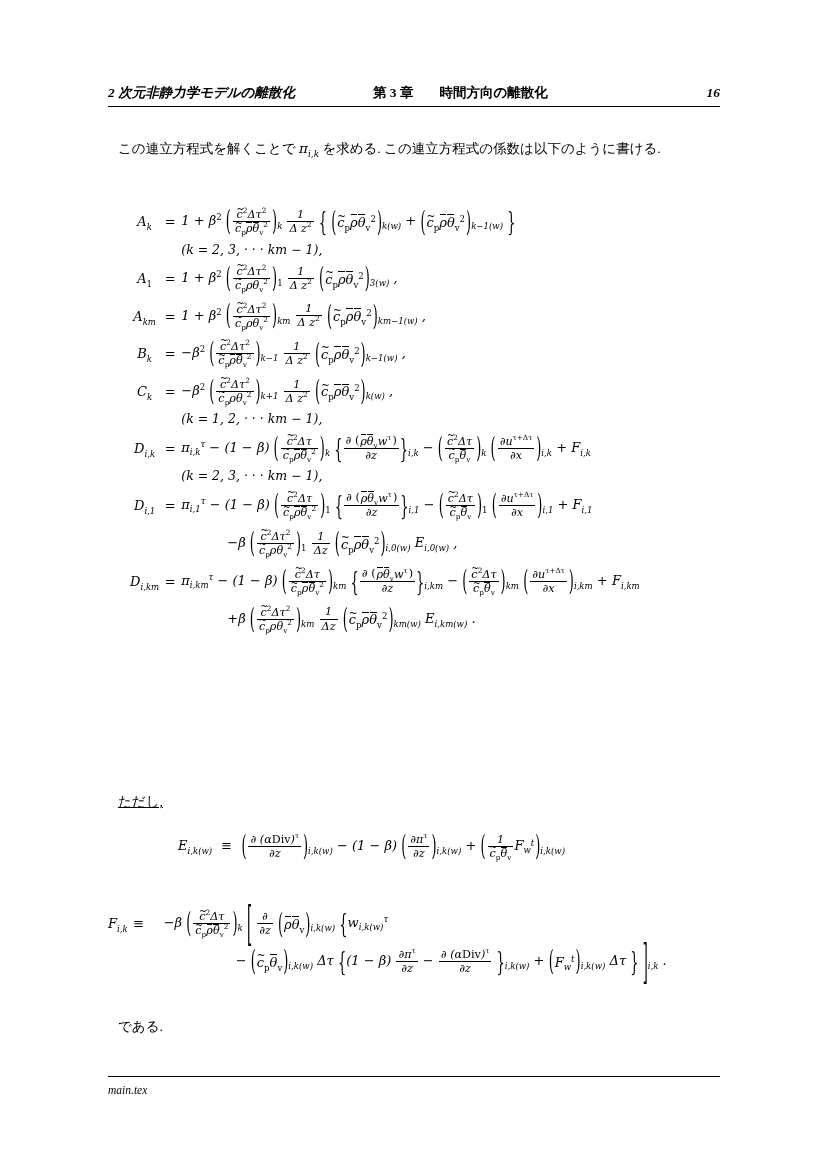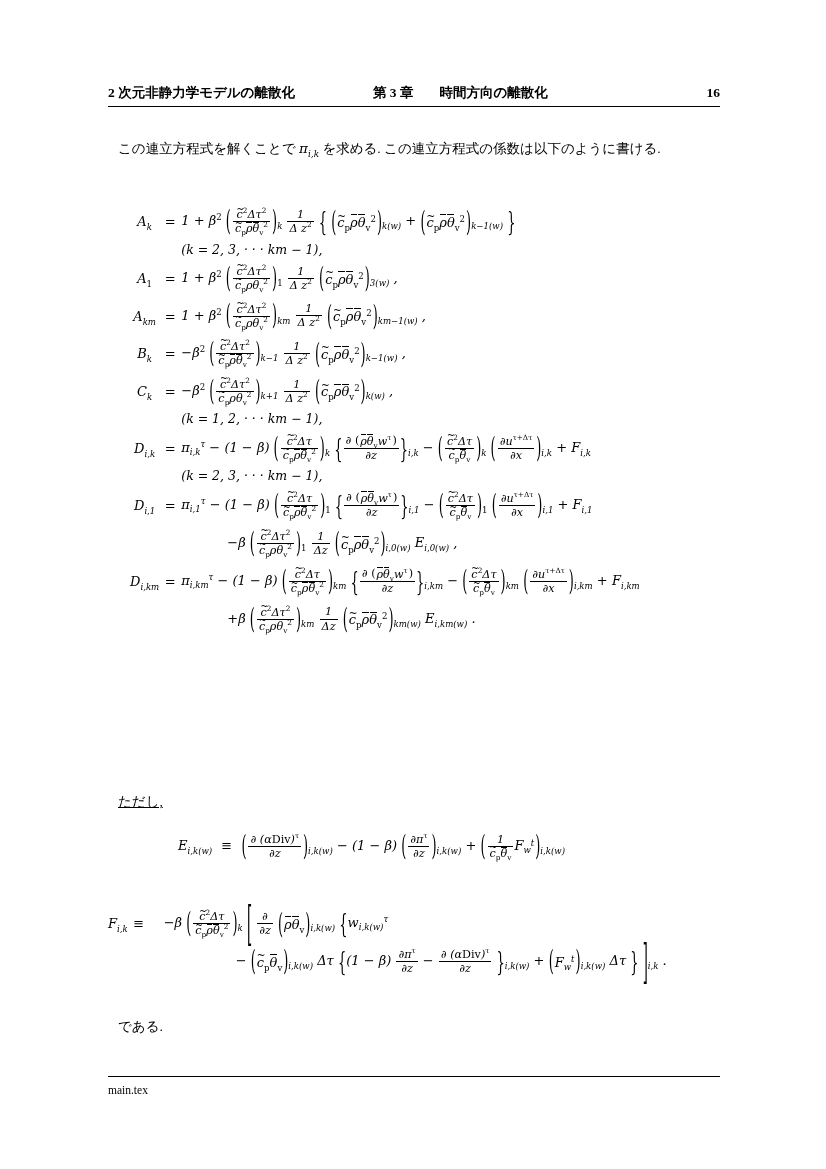--- a/index.html
+++ b/index.html
@@ -27,52 +27,55 @@
     left: 108px;
     top: 84px;
     width: 612px;
     display: flex;
     align-items: baseline;
     font-size: 13.5px;
     font-weight: bold;
   }
   .header .h-left {
     white-space: nowrap;
+    font-style: italic;
   }
   .header .h-mid {
     margin-left: 78px;
     white-space: nowrap;
   }
   .header .h-chap-gap {
     display: inline-block;
     width: 26px;
   }
   .header .h-right {
     margin-left: auto;
     white-space: nowrap;
+    font-style: italic;
   }
   .rule {
     position: absolute;
     left: 108px;
     width: 612px;
     height: 1px;
     background: #000000;
   }
   .rule.top { top: 106px; }
   .rule.bottom { top: 1076px; }
 
   
   .footer {
     position: absolute;
     left: 108px;
     top: 1084px;
     width: 612px;
     display: flex;
     align-items: baseline;
     font-size: 11.5px;
+    font-style: italic;
   }
   .footer .f-right {
     margin-left: auto;
     font-size: 12px;
   }
 
   
   .para {
     position: absolute;
     font-size: 13.5px;

